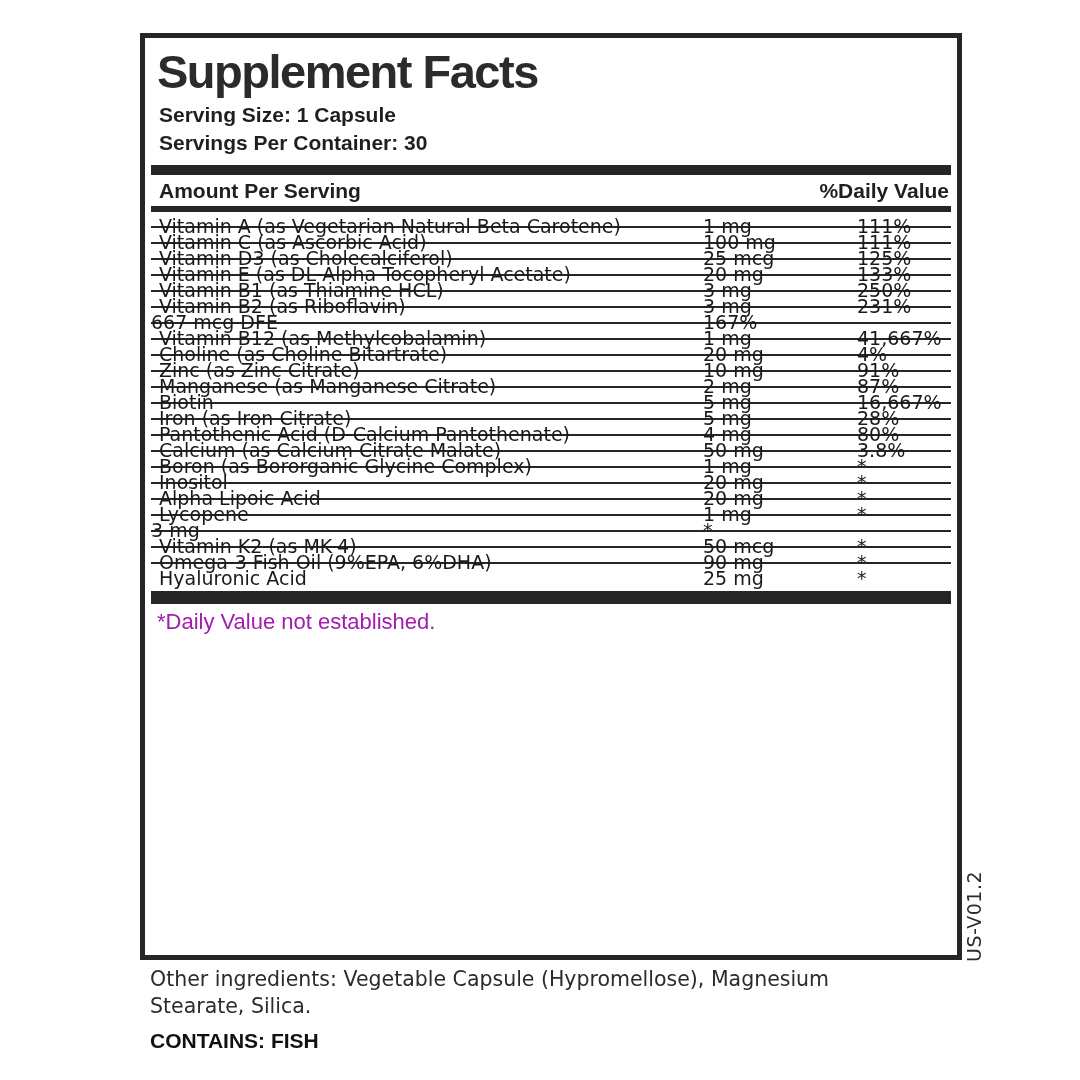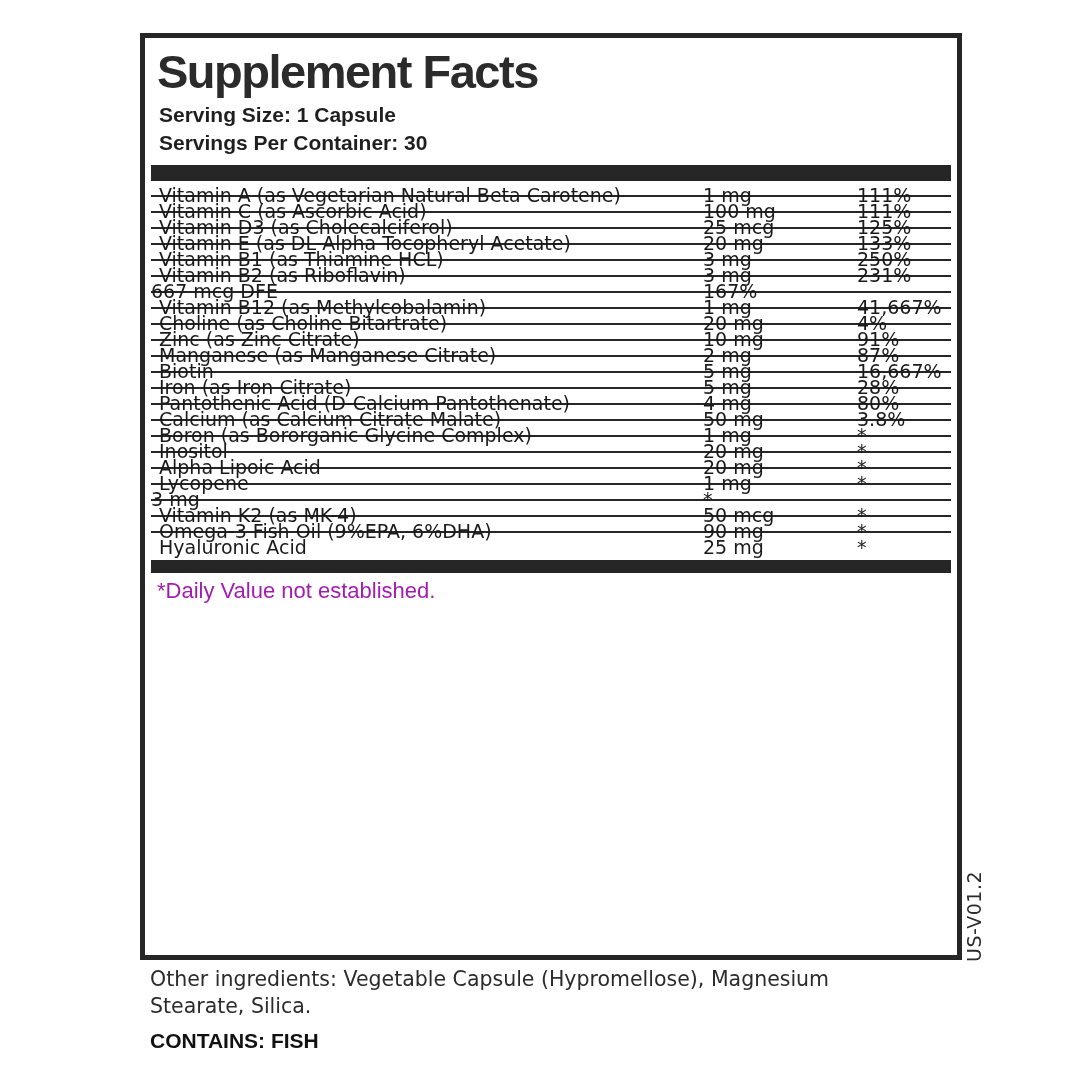--- a/index.html
+++ b/index.html
@@ -66,20 +66,24 @@
 
   <div class="label-box">
 
     <div class="title">Supplement Facts</div>
 
     <div class="serving-line">Serving Size: 1 Capsule</div>
     <div class="serving-line">Servings Per Container: 30</div>
 
     <div class="bar-thick"></div>
 
+    <div class="col-header">
+      <span>Amount Per Serving</span>
+      <span>%Daily Value</span>
+    </div>
 
     <div class="bar-medium"></div>
 
     <div class="rows">
         <div class="row">
           <div class="cell-name">Vitamin A (as Vegetarian Natural Beta Carotene)</div>
           <div class="cell-amount">1 mg</div>
           <div class="cell-dv">111%</div>
         </div>
         <div class="row">

